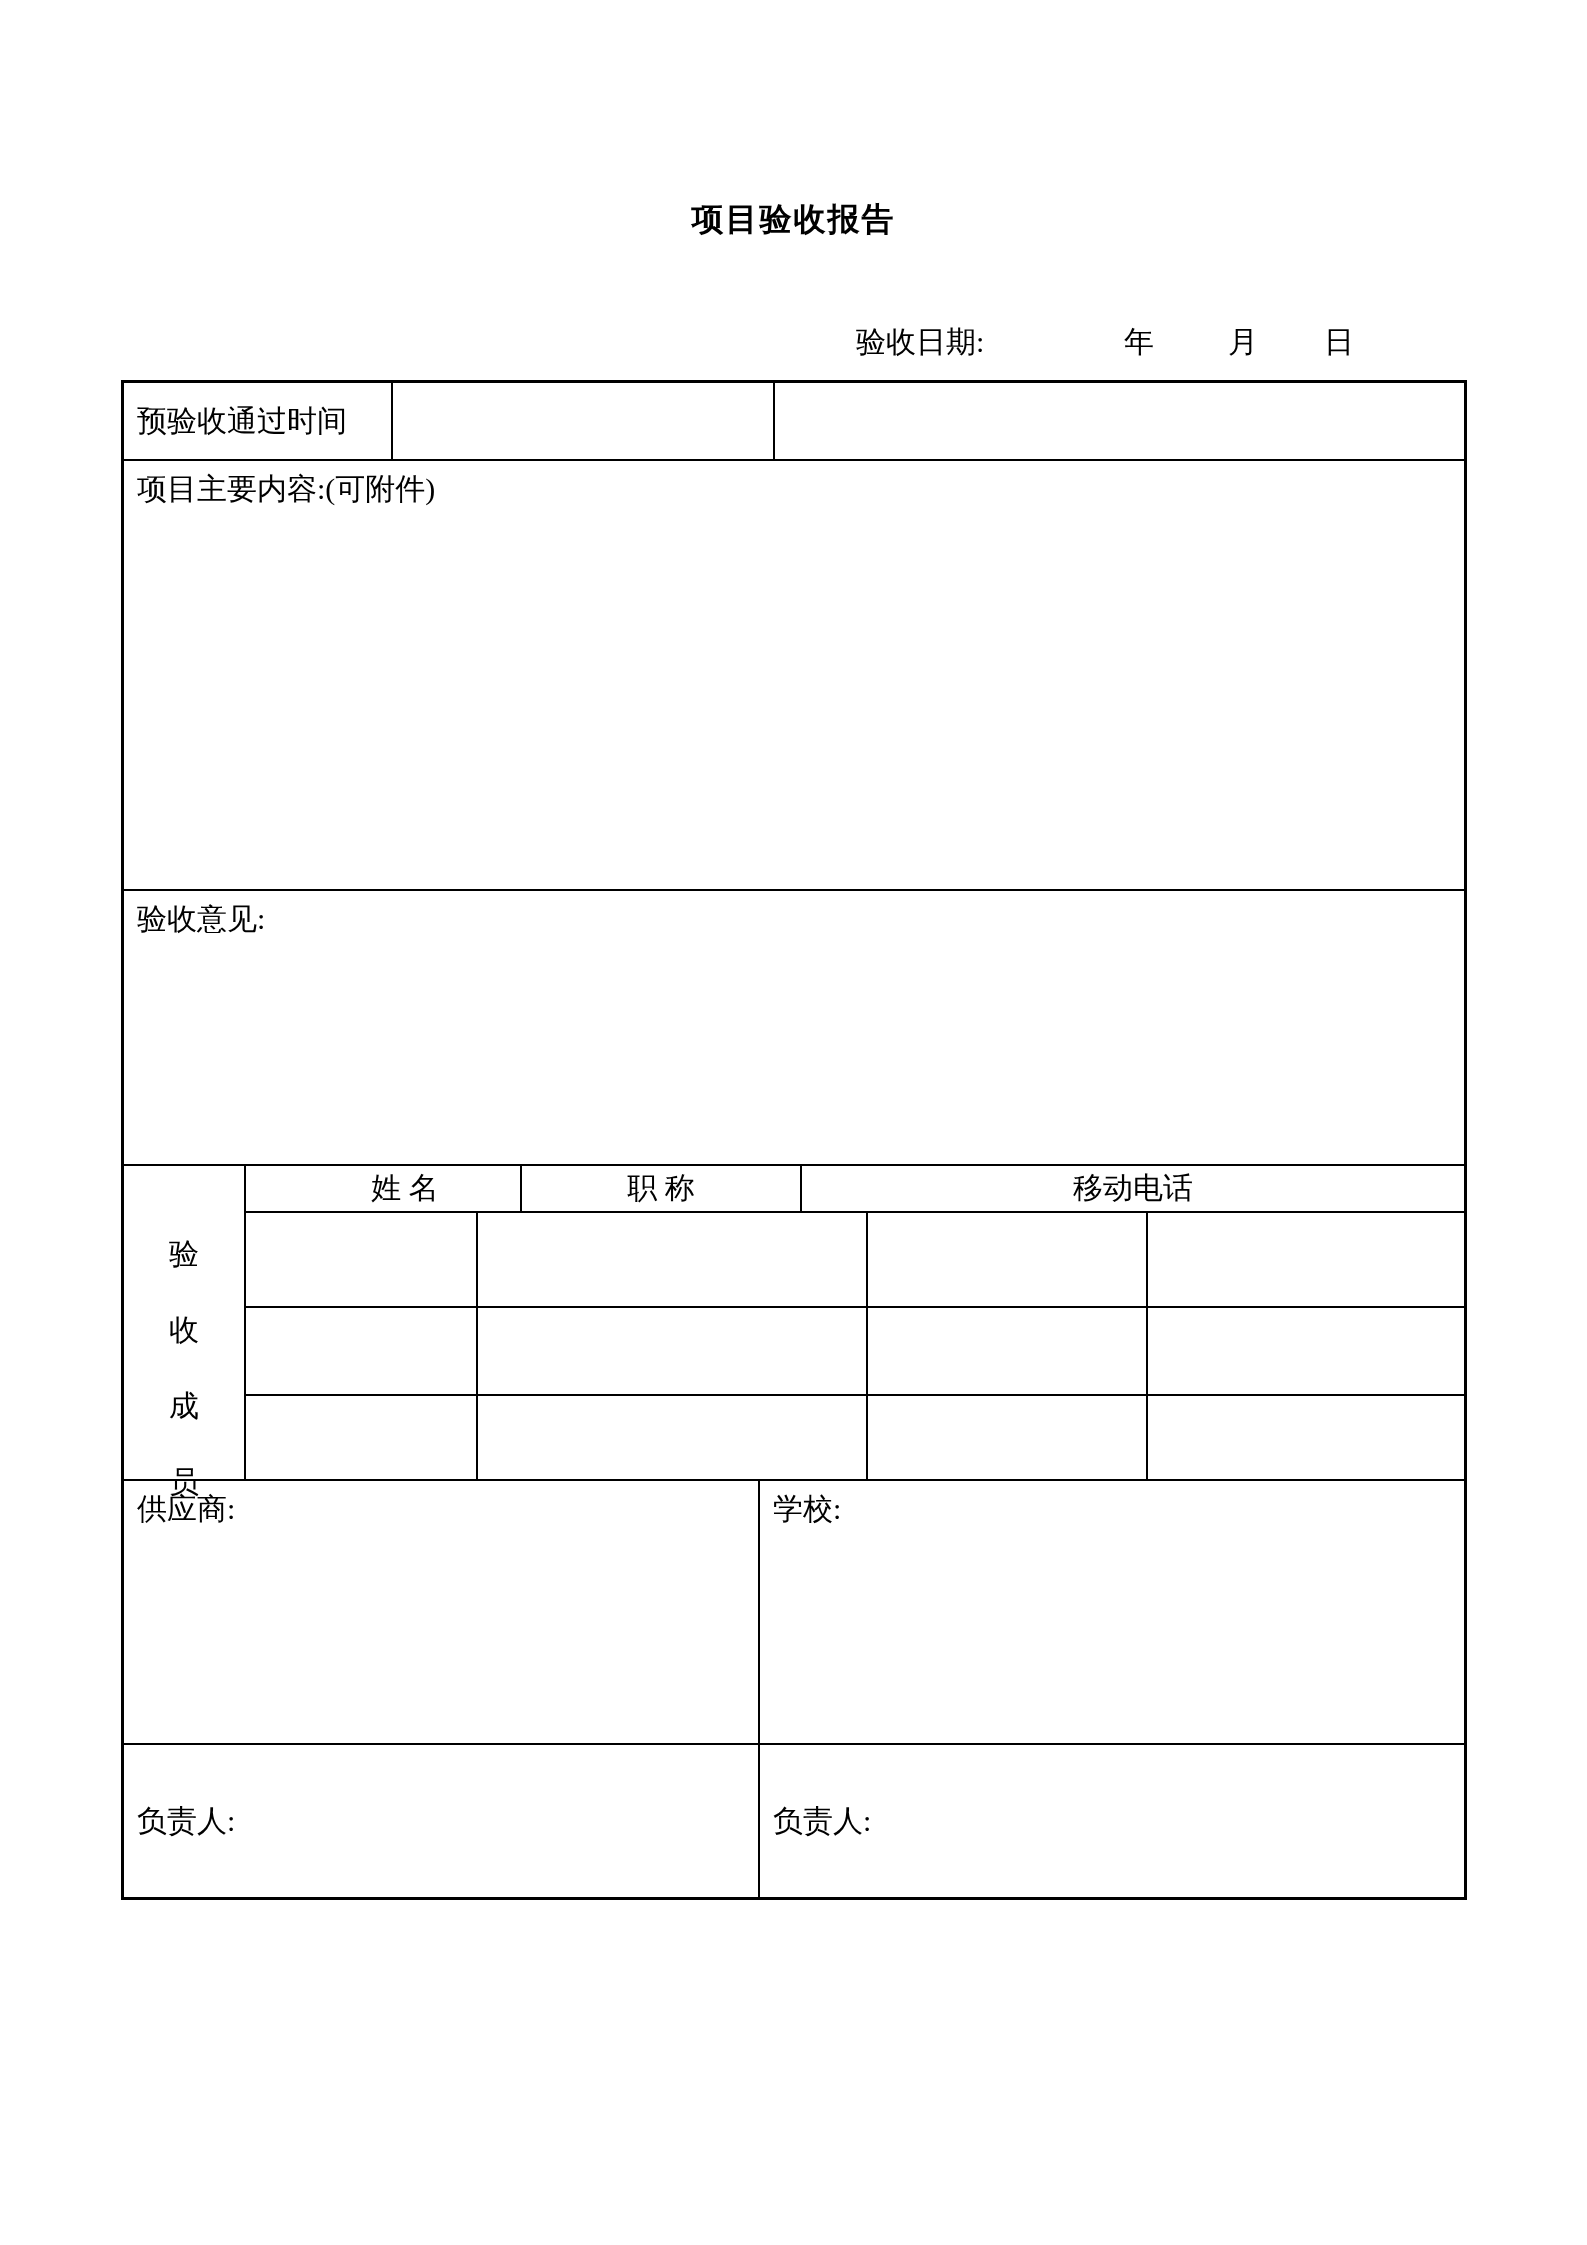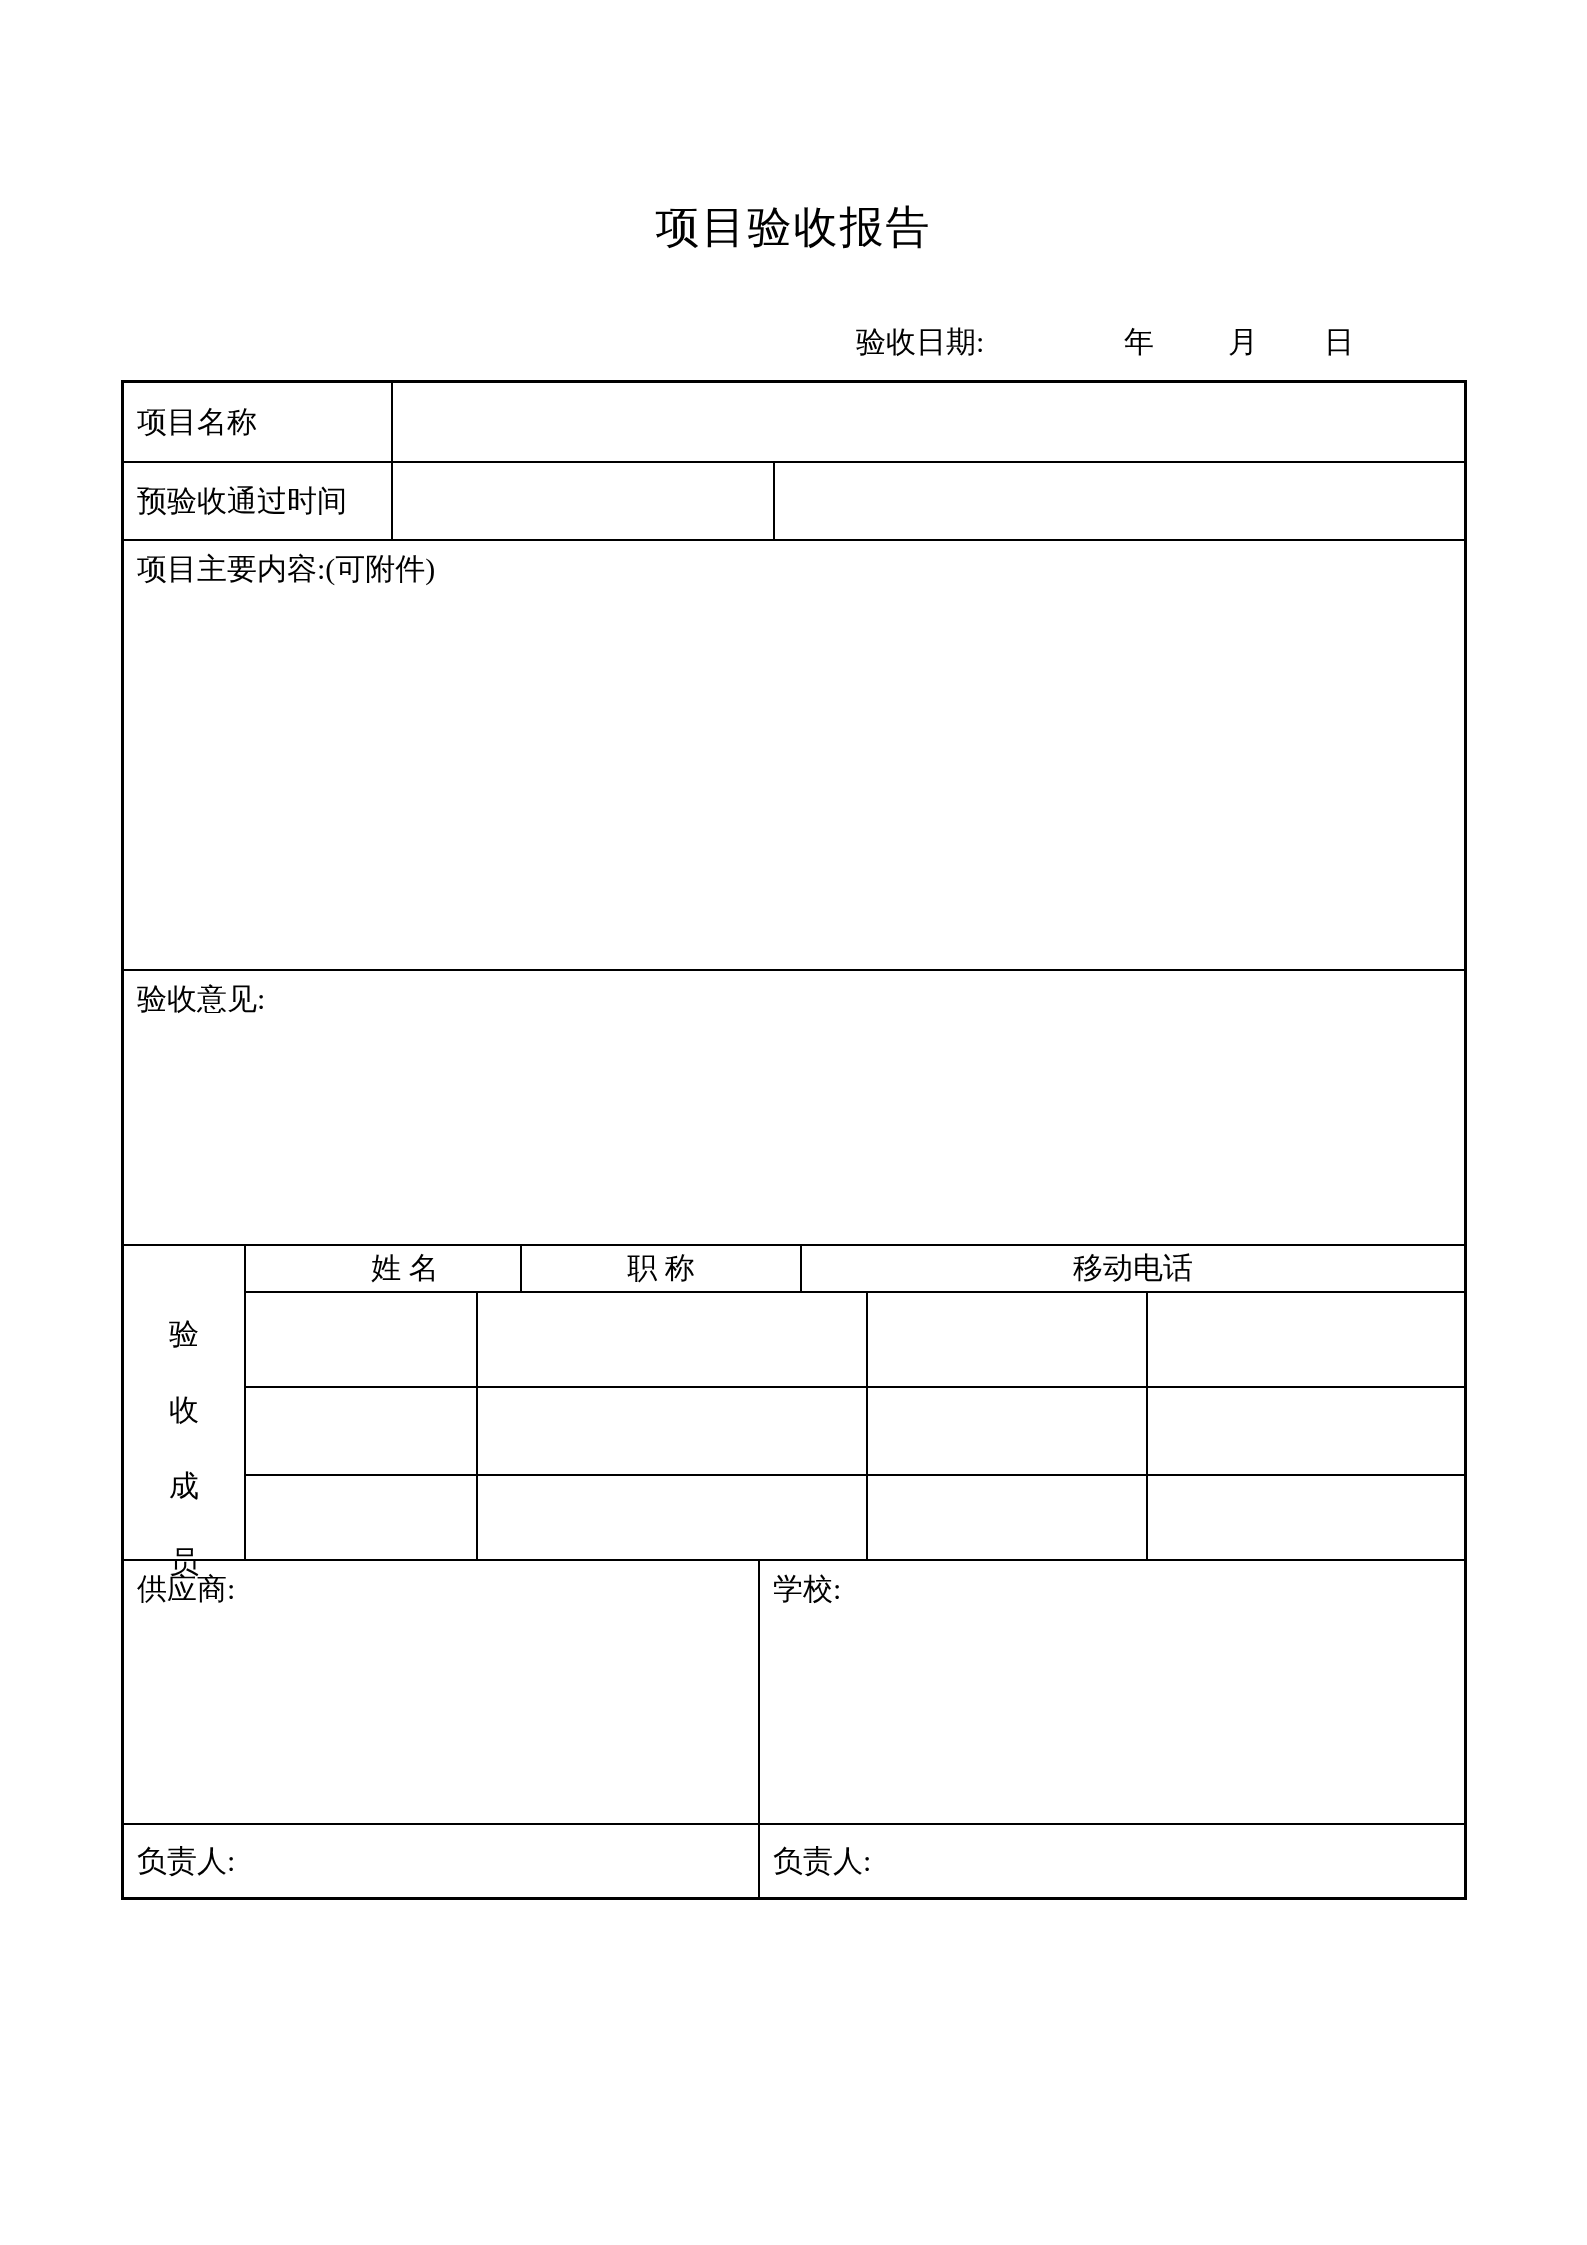--- a/index.html
+++ b/index.html
@@ -12,22 +12,22 @@
     font-family: "Liberation Serif", "DejaVu Serif", serif;
     color: #000000;
     overflow: hidden;
   }
   .title {
     position: absolute;
     top: 198px;
     left: 0;
     width: 100%;
     text-align: center;
-    font-size: 44px;
-    font-weight: normal;
+    font-size: 32px;
+    font-weight: bold;
     letter-spacing: 2px;
   }
   .dl { position: absolute; top: 322px; font-size: 30px; white-space: nowrap; }
   .dl-label { left: 856px; }
   .dl-year  { left: 1124px; }
   .dl-month { left: 1228px; }
   .dl-day   { left: 1324px; }
 
   .ftable {
     position: absolute;
@@ -90,24 +90,20 @@
 
   <div class="title">项目验收报告</div>
 
   <span class="dl dl-label">验收日期:</span>
   <span class="dl dl-year">年</span>
   <span class="dl dl-month">月</span>
   <span class="dl dl-day">日</span>
 
   <div class="ftable">
 
-    <div class="frow r1">
-      <div class="cell c-label vc">项目名称</div>
-      <div class="cell c-r1val lastcol"></div>
-    </div>
 
     <div class="frow r2">
       <div class="cell c-label vc">预验收通过时间</div>
       <div class="cell c-price"></div>
       <div class="cell c-tval lastcol"></div>
     </div>
 
     <div class="frow r3">
       <div class="cell c-wide lastcol tl">
         <span>项目主要内容:(可附件)</span>

